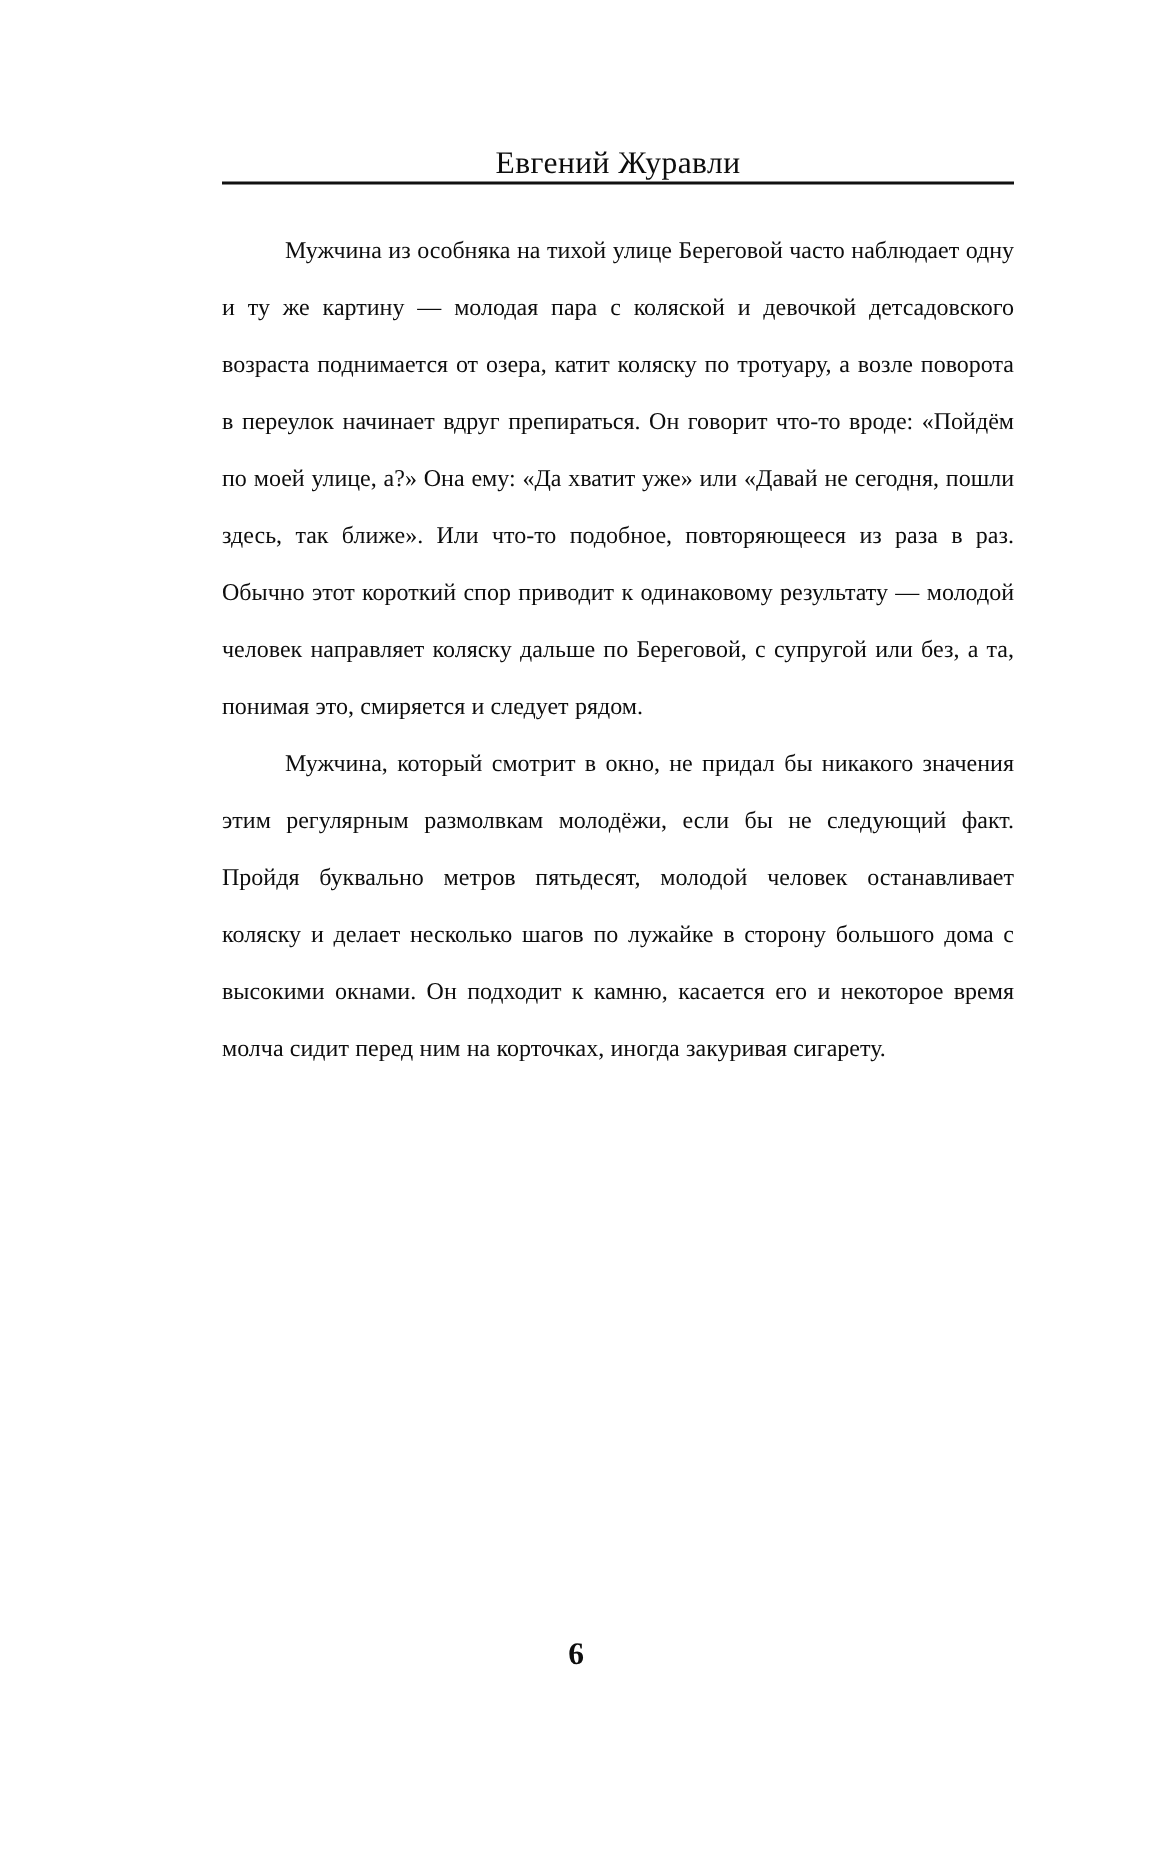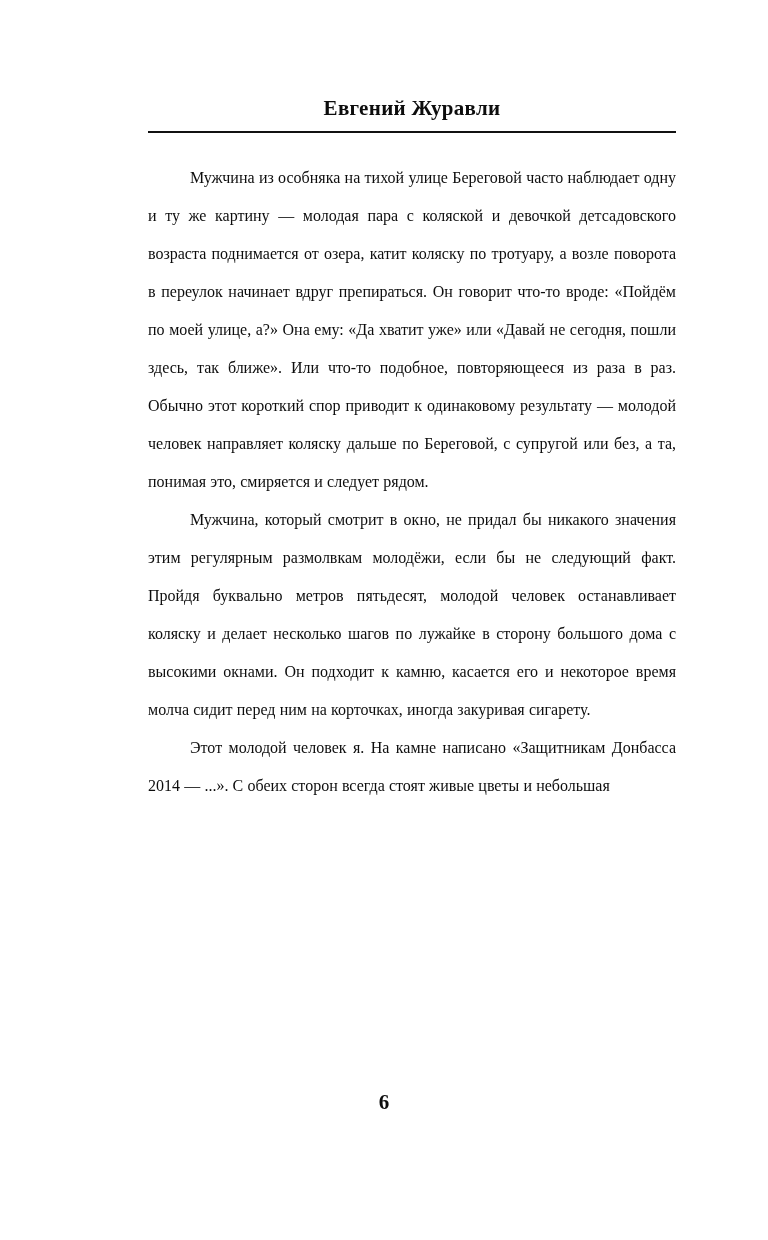--- a/index.html
+++ b/index.html
@@ -25,23 +25,22 @@
   }
   .content {
     position: absolute;
     left: 148px;
     top: 96px;
     width: 528px;
   }
   .running-head {
     text-align: center;
     font-size: 21px;
-    font-weight: bold;
+    font-weight: normal;
     letter-spacing: 0.3px;
-    padding-bottom: 10px;
     margin-bottom: 0;
     line-height: 1.2;
   }
   .head-rule {
     border: 0;
     border-top: 2px solid #111;
     margin: 0 0 26px 0;
     width: 100%;
   }
   .body-text p {
@@ -70,20 +69,19 @@
 
   <div class="content">
 
     <div class="running-head">Евгений Журавли</div>
 
     <hr class="head-rule">
 
     <div class="body-text">
       <p>Мужчина из особняка на тихой улице Бере­говой часто наблюдает одну и ту же картину — молодая пара с коляской и девочкой детсадов­ского возраста поднимается от озера, катит коляску по тротуару, а возле поворота в пе­реулок начинает вдруг препираться. Он гово­рит что-то вроде: «Пойдём по моей улице, а?» Она ему: «Да хватит уже» или «Давай не сего­дня, пошли здесь, так ближе». Или что-то по­добное, повторяющееся из раза в раз. Обычно этот короткий спор приводит к одинаковому результату — молодой человек направляет ко­ляску дальше по Береговой, с супругой или без, а та, понимая это, смиряется и следует рядом.</p>
       <p>Мужчина, который смотрит в окно, не при­дал бы никакого значения этим регулярным размолвкам молодёжи, если бы не следующий факт. Пройдя буквально метров пятьдесят, мо­лодой человек останавливает коляску и делает несколько шагов по лужайке в сторону боль­шого дома с высокими окнами. Он подходит к камню, касается его и некоторое время мол­ча сидит перед ним на корточках, иногда за­куривая сигарету.</p>
-      <p>Этот молодой человек я. На камне написа­но «Защитникам Донбасса 2014 — ...». С обеих сторон всегда стоят живые цветы и небольшая</p>
     </div>
 
   </div>
 
   <div class="folio">6</div>
 
 </div>
 
 </body></html>

